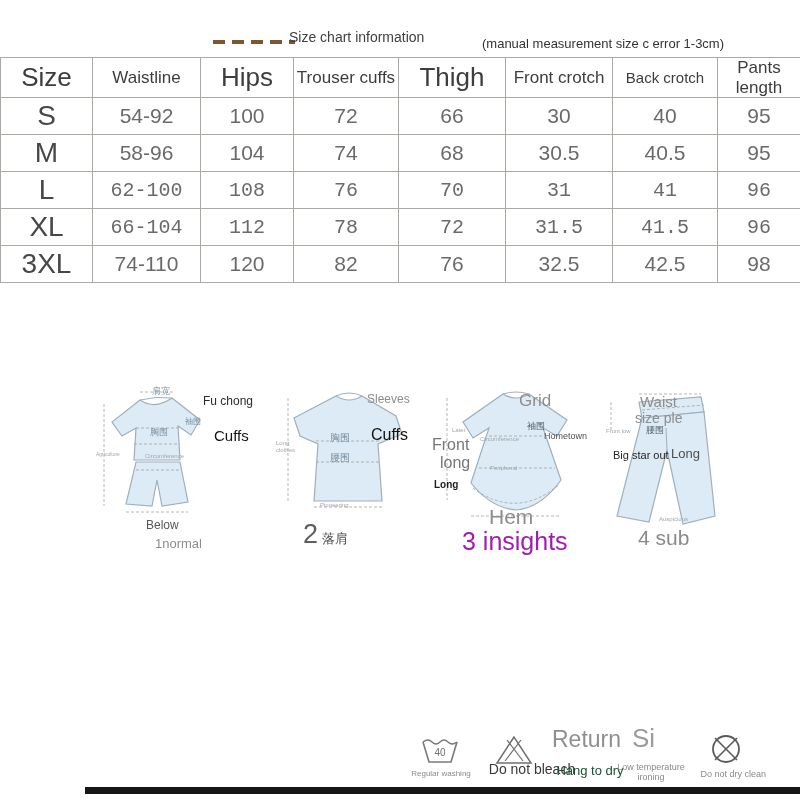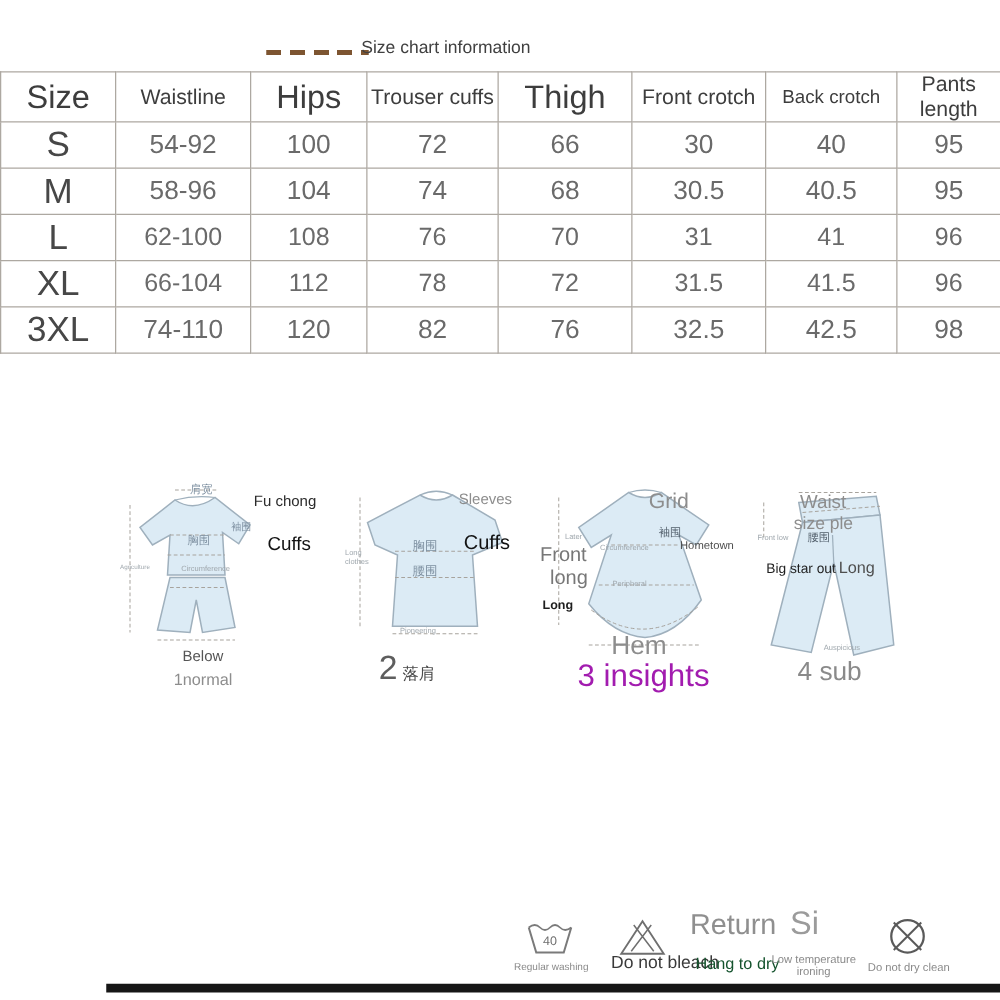--- a/index.html
+++ b/index.html
@@ -23,21 +23,21 @@
   table { border-collapse:collapse; table-layout:fixed; width:800px; }
   td,th { border:1px solid #ada8a1; text-align:center; vertical-align:middle; overflow:hidden; }
   thead tr { height:40px; }
   tbody tr { height:37px; }
   th { font-weight:normal; color:#3d3d3d; }
   .h-big { font-size:26px; }
   .h-med { font-size:15px; }
   .h-small { font-size:17px; line-height:1.15; }
   .size-cell { font-size:28px; color:#474747; }
   .val-cell { font-size:21px; color:#6a6a6a; }
-  tr.serif-row .val-cell { font-family:Liberation Sans, sans-serif; font-size:20px;margin-top:15px; }
+  tr.serif-row .val-cell { font-family:Liberation Mono, monospace; font-size:20px;margin-top:15px; }
 
   
   svg { position:absolute; overflow:visible; }
   .garment { fill:#dcebf5; stroke:#9fb0bd; stroke-width:1.2; }
   .sketch { fill:none; stroke:#9fb0bd; stroke-width:1; }
   .dash { fill:none; stroke:#a7a39d; stroke-width:0.8; stroke-dasharray:3 2; }
   .cn-tiny { font-size:9px; color:#7d8fa0; }
   .micro { font-size:6px; color:#a0a8ae; }
   .dark-lbl { color:#2b2b2b; }
   .gray-lbl { color:#8d8d8d; }
@@ -49,20 +49,21 @@
   .care-label { font-size:8px; color:#8a8a8a; text-align:center; }
   #bottom-bar { position:absolute; left:85px; top:787px; width:715px; height:7px; background:#161616; }
 </style>
 </head>
 <body>
 
 <div id="canvas">
 
   <div id="title-dashes"></div>
   <div class="lbl" id="subtitle">Size chart information</div>
+  <div class="lbl" id="note">(manual measurement size c error 1-3cm)</div>
 
   <div id="table-wrap">
     <table>
       <colgroup>
         <col style="width:92px">
           <col style="width:108px">
           <col style="width:93px">
           <col style="width:105px">
         <col style="width:107px">
           <col style="width:107px">
@@ -148,21 +149,21 @@
     <path class="dash" d="M34,128 H96"></path>
   </svg>
   <div class="lbl cn-tiny" style="left:152px; top:387px;">肩宽</div>
   <div class="lbl dark-lbl" style="left:203px; top:395px; font-size:12px;">Fu chong</div>
   <div class="lbl dark-lbl" style="left:214px; top:428px; font-size:15px; color:#121212;">Cuffs</div>
   <div class="lbl cn-tiny" style="left:185px; top:418px; font-size:8px;">袖围</div>
   <div class="lbl cn-tiny" style="left:150px; top:428px;">胸围</div>
   <div class="lbl micro" style="left:145px; top:453px;">Circumference</div>
   <div class="lbl micro" style="left:96px; top:452px; font-size:5px;">Agriculture</div>
   <div class="lbl" style="left:146px; top:519px; font-size:12px; color:#555;">Below</div>
-  <div class="lbl gray-lbl" style="left:139px; top:537px; font-size:13px;">1normal</div>
+  <div class="lbl gray-lbl" style="left:155px; top:537px; font-size:13px;">1normal</div>
 
   <svg style="left:278px; top:386px;" width="145" height="135" viewBox="0 0 145 135">
     <path class="dash" d="M10,12 V115"></path>
     <path class="garment" d="M58,10 Q71,18 84,10 L118,30 L124,48 L100,58 L104,115 L36,115 L40,58 L22,50 L16,32 Z"></path>
     <path class="sketch" d="M58,10 Q71,4 84,10"></path>
     <path class="dash" d="M38,55 H102"></path>
     <path class="dash" d="M38,76 H102"></path>
     <path class="dash" d="M36,121 H104"></path>
   </svg>
   <div class="lbl gray-lbl" style="left:367px; top:393px; font-size:12px;">Sleeves</div>
@@ -234,16 +235,16 @@
 
   <div class="lbl" style="left:632px; top:724px; font-size:26px; color:#9b9b9b;">Si</div>
   <div class="lbl care-label" style="left:606px; top:763px; width:90px; font-size:9px;">
     <span>Low temperature</span><br><span>ironing</span>
   </div>
 
   <svg style="left:708px; top:731px;" width="36" height="36" viewBox="0 0 36 36">
     <circle cx="18" cy="18" r="13" fill="none" stroke="#5a5a5a" stroke-width="1.8"></circle>
     <path d="M7,7 L29,29 M29,7 L7,29" stroke="#5a5a5a" stroke-width="1.6"></path>
   </svg>
-  <div class="lbl care-label" style="left:688px; top:770px; width:78px; font-size:9px;">Do not dry clean</div>
+  <div class="lbl care-label" style="left:688px; top:770px; width:78px; font-size:9px;text-align:right;">Do not dry clean</div>
 
   <div id="bottom-bar"></div>
 </div>
 
 </body></html>

